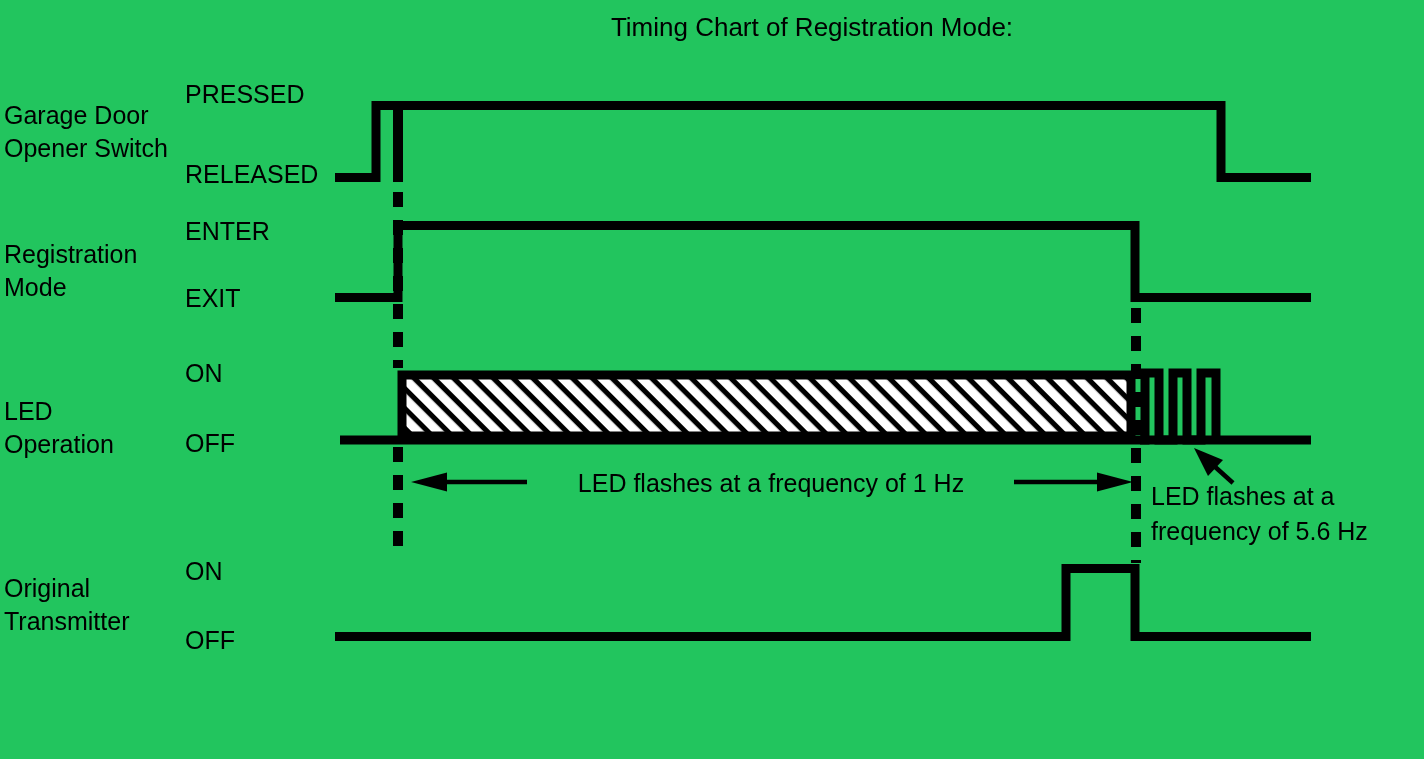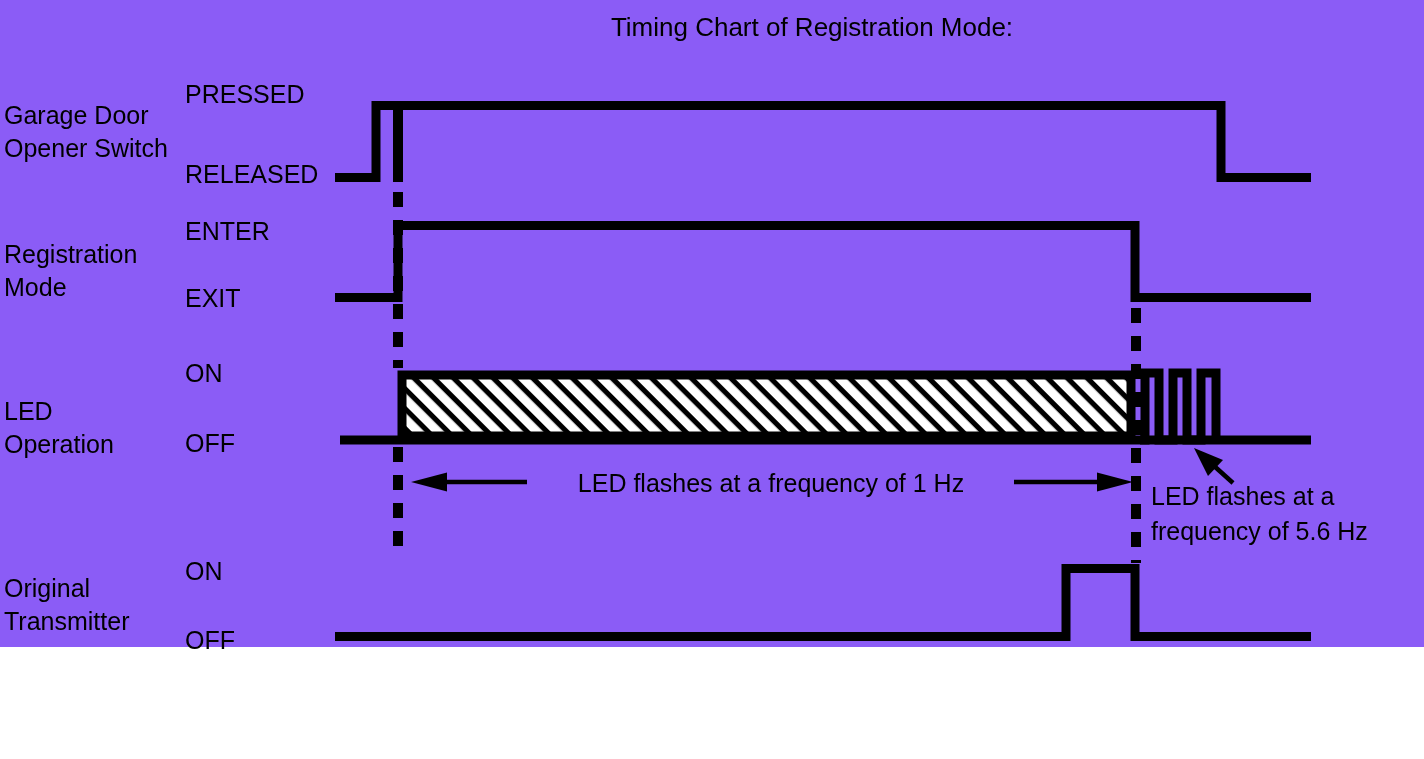--- a/index.html
+++ b/index.html
@@ -6,22 +6,22 @@
     margin: 0;
     padding: 0;
     background: #ffffff;
     width: 1424px;
     height: 759px;
     overflow: hidden;
   }
   .stage {
     position: relative;
     width: 1424px;
-    height: 647px;
-    background: #8b5cf6;
+    height: 759px;
+    background: #22c55e;
   }
   svg text {
     font-family: "Liberation Sans", "DejaVu Sans", sans-serif;
     fill: #000000;
   }
   .t-title   { font-size: 26px; }
   .t-label   { font-size: 25px; }
   .wave      { stroke: #000000; stroke-width: 9; fill: none; }
   .dash      { stroke: #000000; stroke-width: 10; fill: none; stroke-dasharray: 15 13; }
   .dash-solid{ stroke: #000000; stroke-width: 10; fill: none; }

